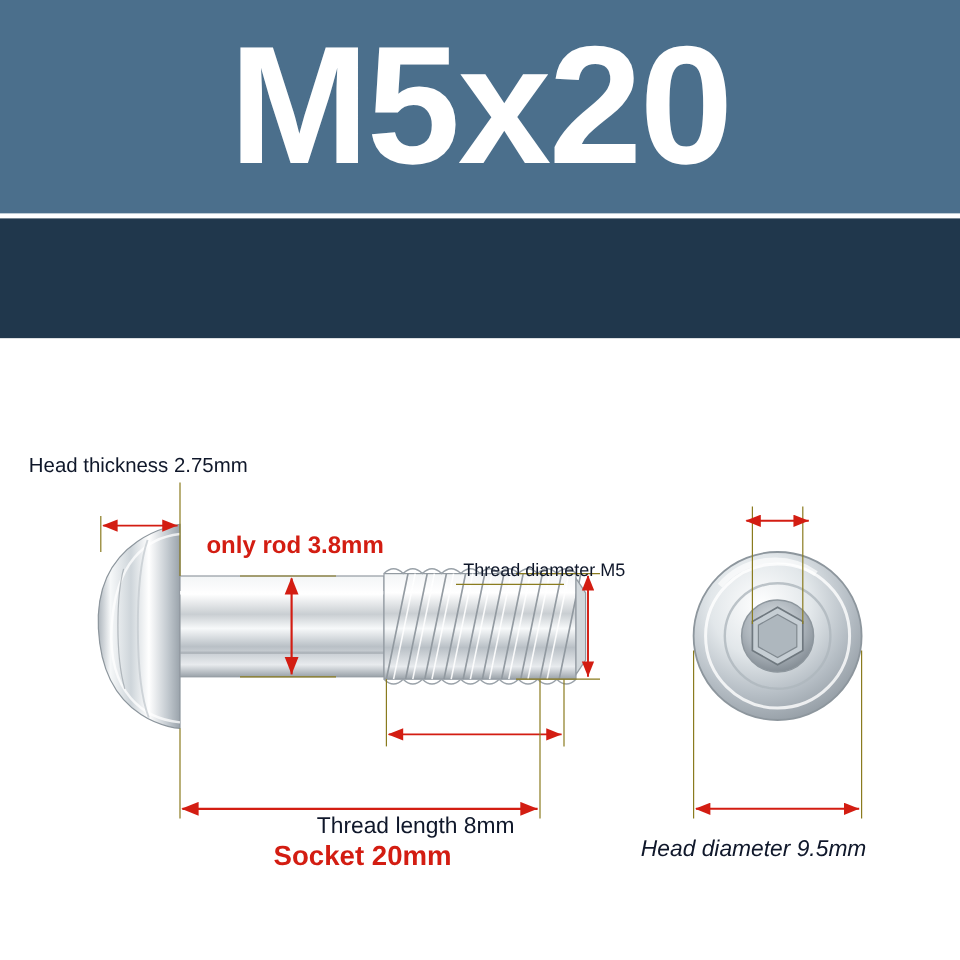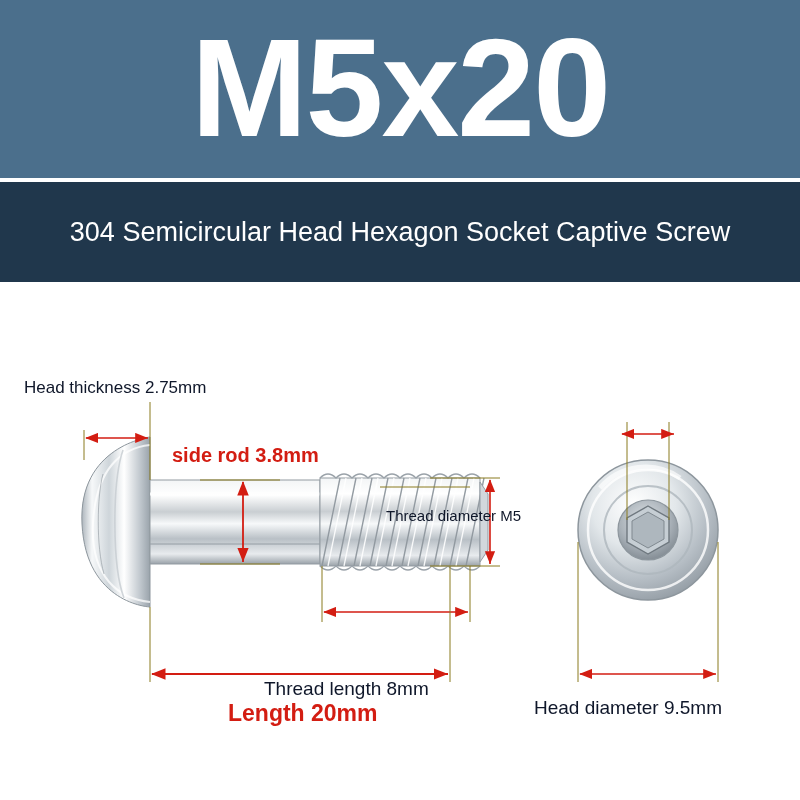--- a/index.html
+++ b/index.html
@@ -58,21 +58,20 @@
 </style>
 </head>
 <body>
 
 <div class="page">
 
   <div class="hdr-top"></div>
   <div class="hdr-title">M5x20</div>
   <div class="hdr-rule"></div>
   <div class="hdr-bot"></div>
-  <div class="hdr-sub">304 Semicircular Head Hexagon Socket Captive Screw</div>
 
   <div class="diagram">
 
     <svg class="svg-layer" viewBox="0 0 800 518" xmlns="http://www.w3.org/2000/svg">
       <defs>
         <linearGradient id="steel" x1="0" y1="0" x2="0" y2="1">
           <stop offset="0%" stop-color="#f3f5f6"></stop>
           <stop offset="18%" stop-color="#ffffff"></stop>
           <stop offset="38%" stop-color="#c9ced2"></stop>
           <stop offset="52%" stop-color="#f7f9fa"></stop>
@@ -200,26 +199,26 @@
 
       <g stroke="#8a7b1e" stroke-width="1">
         <line x1="578" y1="260" x2="578" y2="400"></line>
         <line x1="718" y1="260" x2="718" y2="400"></line>
       </g>
       <line x1="580" y1="392" x2="716" y2="392" stroke="#d31d12" stroke-width="1.6" marker-start="url(#arrL)" marker-end="url(#arrR)"></line>
     </svg>
 
     <div class="lbl" style="left:24px;top:96px;">Head thickness 2.75mm</div>
 
-    <div class="lbl lbl-red" style="left:172px;top:162px;font-size:20px;">side rod 3.8mm</div>
-
-    <div class="lbl" style="left:386px;top:185px;font-size:15px;margin-top:40px;">Thread diameter M5</div>
+    <div class="lbl lbl-red" style="left:172px;top:162px;font-size:20px;">only rod 3.8mm</div>
+
+    <div class="lbl" style="left:386px;top:185px;font-size:15px;">Thread diameter M5</div>
 
     <div class="lbl" style="left:264px;top:360px;font-size:19px;margin-top:36px;">Thread length 8mm</div>
 
-    <div class="lbl lbl-red lbl-big" style="left:228px;top:418px;">Length 20mm</div>
-
-
-    <div class="lbl lbl-head-dia" style="left:534px;top:415px;">Head diameter 9.5mm</div>
+    <div class="lbl lbl-red lbl-big" style="left:228px;top:418px;">Socket 20mm</div>
+
+
+    <div class="lbl lbl-head-dia" style="left:534px;top:415px;font-style:italic;">Head diameter 9.5mm</div>
 
   </div>
 
 </div>
 
 </body></html>

